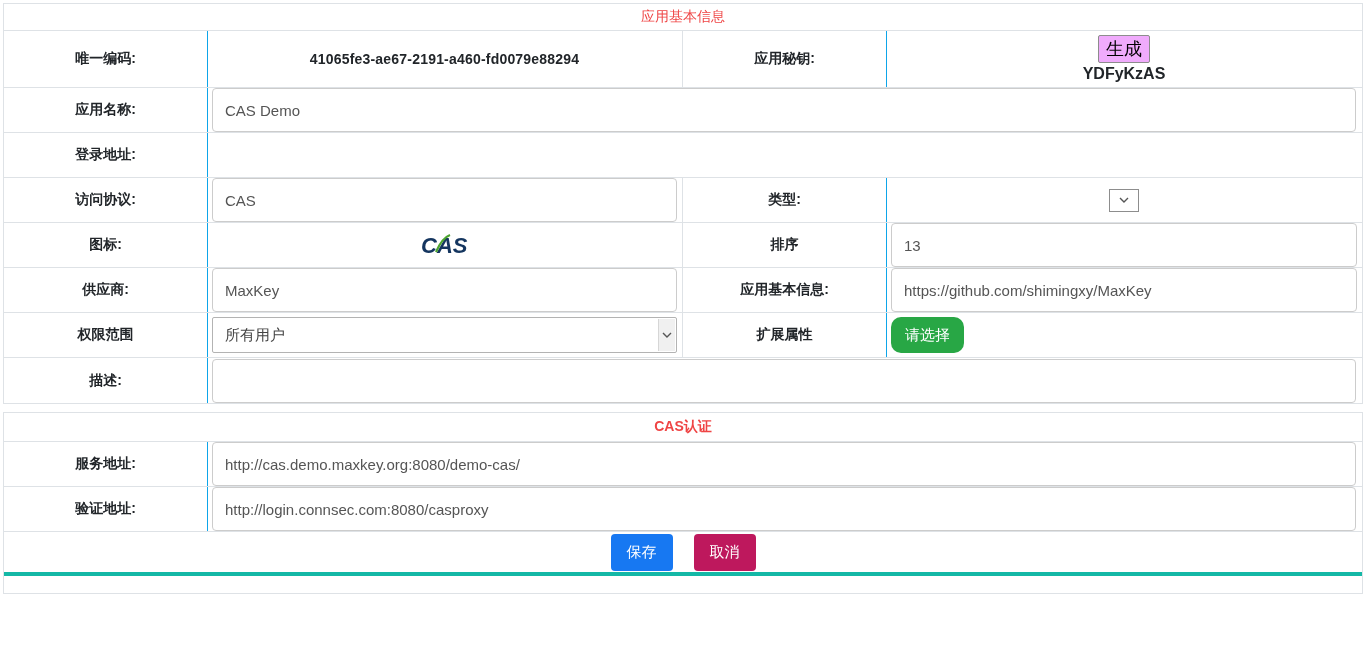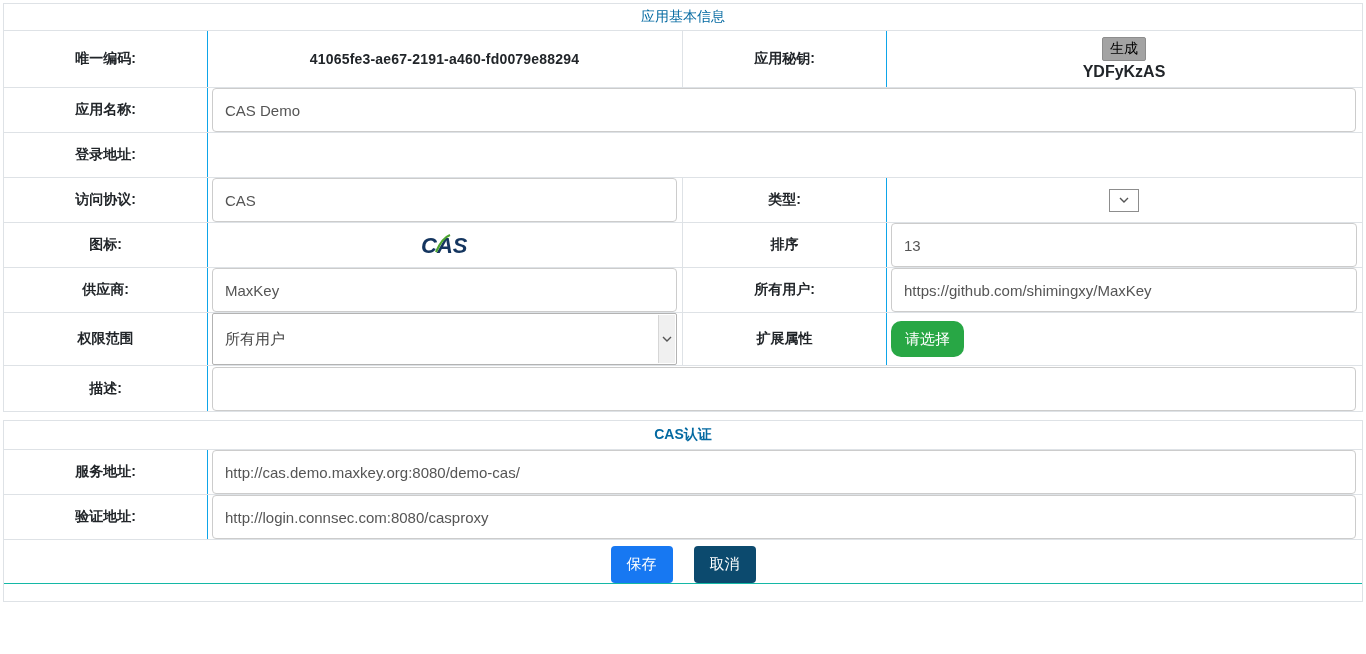--- a/index.html
+++ b/index.html
@@ -8,21 +8,21 @@
     width: 1366px; height: 654px; overflow: hidden;
     font-family: "Liberation Sans", "DejaVu Sans", sans-serif;
     color: #212529;
   }
   .panel { margin: 0 3px; border: 1px solid #dee2e6; background: #fff; }
   .panel.first { margin-top: 3px; }
   .panel.second { margin-top: 8px; }
 
   .panel-header {
     height: 27px; display: flex; align-items: center; justify-content: center;
-    font-size: 14px; color: #0369a1; border-bottom: 1px solid #dee2e6;
+    font-size: 14px; color: #ef4444; border-bottom: 1px solid #dee2e6;
   }
   .panel.second .panel-header { height: 29px; font-weight: bold; }
 
   .frow {
     display: grid; grid-template-columns: 204px 475px 204px 1fr;
     border-bottom: 1px solid #dee2e6; min-height: 45px;
   }
   .frow.tall { min-height: 57px; }
   .frow.last { border-bottom: none; }
   .frow2 { grid-template-columns: 204px 1fr; }
@@ -40,56 +40,56 @@
 
   .code-text { font-weight: bold; font-size: 14px; color: #212529; letter-spacing: 0.2px; }
 
   .inp {
     width: 100%; height: 44px; border: 1px solid #ccc; border-radius: 4px;
     padding: 0 12px; font-size: 15px; color: #555; background: #fff;
     font-family: inherit; outline: none;
   }
 
   .btn-native {
-    background: #a3a3a3; border: 1px solid #8d8d8d; border-radius: 2px;
-    font-size: 14px; line-height: 1; padding: 4px 7px; color: #000;
+    background: #f0abfc; border: 1px solid #8d8d8d; border-radius: 2px;
+    font-size: 18px; line-height: 1; padding: 4px 7px; color: #000;
     font-family: Liberation Serif, serif; cursor: pointer;
   }
   .secret-text { font-weight: bold; font-size: 16px; color: #212529; }
 
   .select-mock {
-    width: 100%; height: 52px; border: 1px solid #b3b3b3; border-radius: 2px;
+    width: 100%; height: 36px; border: 1px solid #b3b3b3; border-radius: 2px;
     background: #fff; display: flex; align-items: stretch; cursor: pointer; text-align: right;
   }
   .select-text { flex: 1; display: flex; align-items: center; padding-left: 12px; font-size: 15px; color: #444; }
   .select-arrow {
     width: 17px; background: #f0f0f0; border-left: 1px solid #d6d6d6;
     display: flex; align-items: center; justify-content: center; margin: 1px;
   }
 
   .mini-select {
     width: 30px; height: 23px; border: 1px solid #8d8d8d; background: #fff;
     display: flex; align-items: center; justify-content: center; cursor: pointer;
   }
 
   .btn-green {
     background: #28a745; color: #fff; border: none; border-radius: 10px;
     height: 36px; padding: 0 14px; font-size: 15px; font-family: inherit; cursor: pointer;
   }
 
   .btn-row {
-    display: flex; justify-content: center; align-items: flex-end; gap: 21px;
-    height: 44px; border-bottom: 1px solid #14b8a6;
+    display: flex; justify-content: center; align-items: center; gap: 21px;
+    height: 44px; border-bottom: 4px solid #14b8a6;
   }
   .btn {
     height: 37px; padding: 0 16px; border: none; border-radius: 4px;
     font-size: 15px; color: #fff; font-family: inherit; cursor: pointer;
   }
   .btn-save { background: #1778f2; }
-  .btn-cancel { background: #0c4a6e; }
+  .btn-cancel { background: #be185d; }
   .panel-footer { height: 17px; }
 
   .logo-wrap { display: flex; align-items: center; justify-content: center; }
 </style>
 </head>
 <body>
 
 <div class="panel first">
   <div class="panel-header">应用基本信息</div>
 
@@ -143,21 +143,21 @@
     <div class="val">
       <input class="inp" type="text" value="13" style="">
     </div>
   </div>
 
   <div class="frow">
     <div class="lbl">供应商:</div>
     <div class="val mid">
       <input class="inp" type="text" value="MaxKey" style="">
     </div>
-    <div class="lbl">所有用户:</div>
+    <div class="lbl">应用基本信息:</div>
     <div class="val">
       <input class="inp" type="text" value="https://github.com/shimingxy/MaxKey" style="">
     </div>
   </div>
 
   <div class="frow">
     <div class="lbl">权限范围</div>
     <div class="val mid">
       <div class="select-mock">
         <span class="select-text">所有用户</span>

